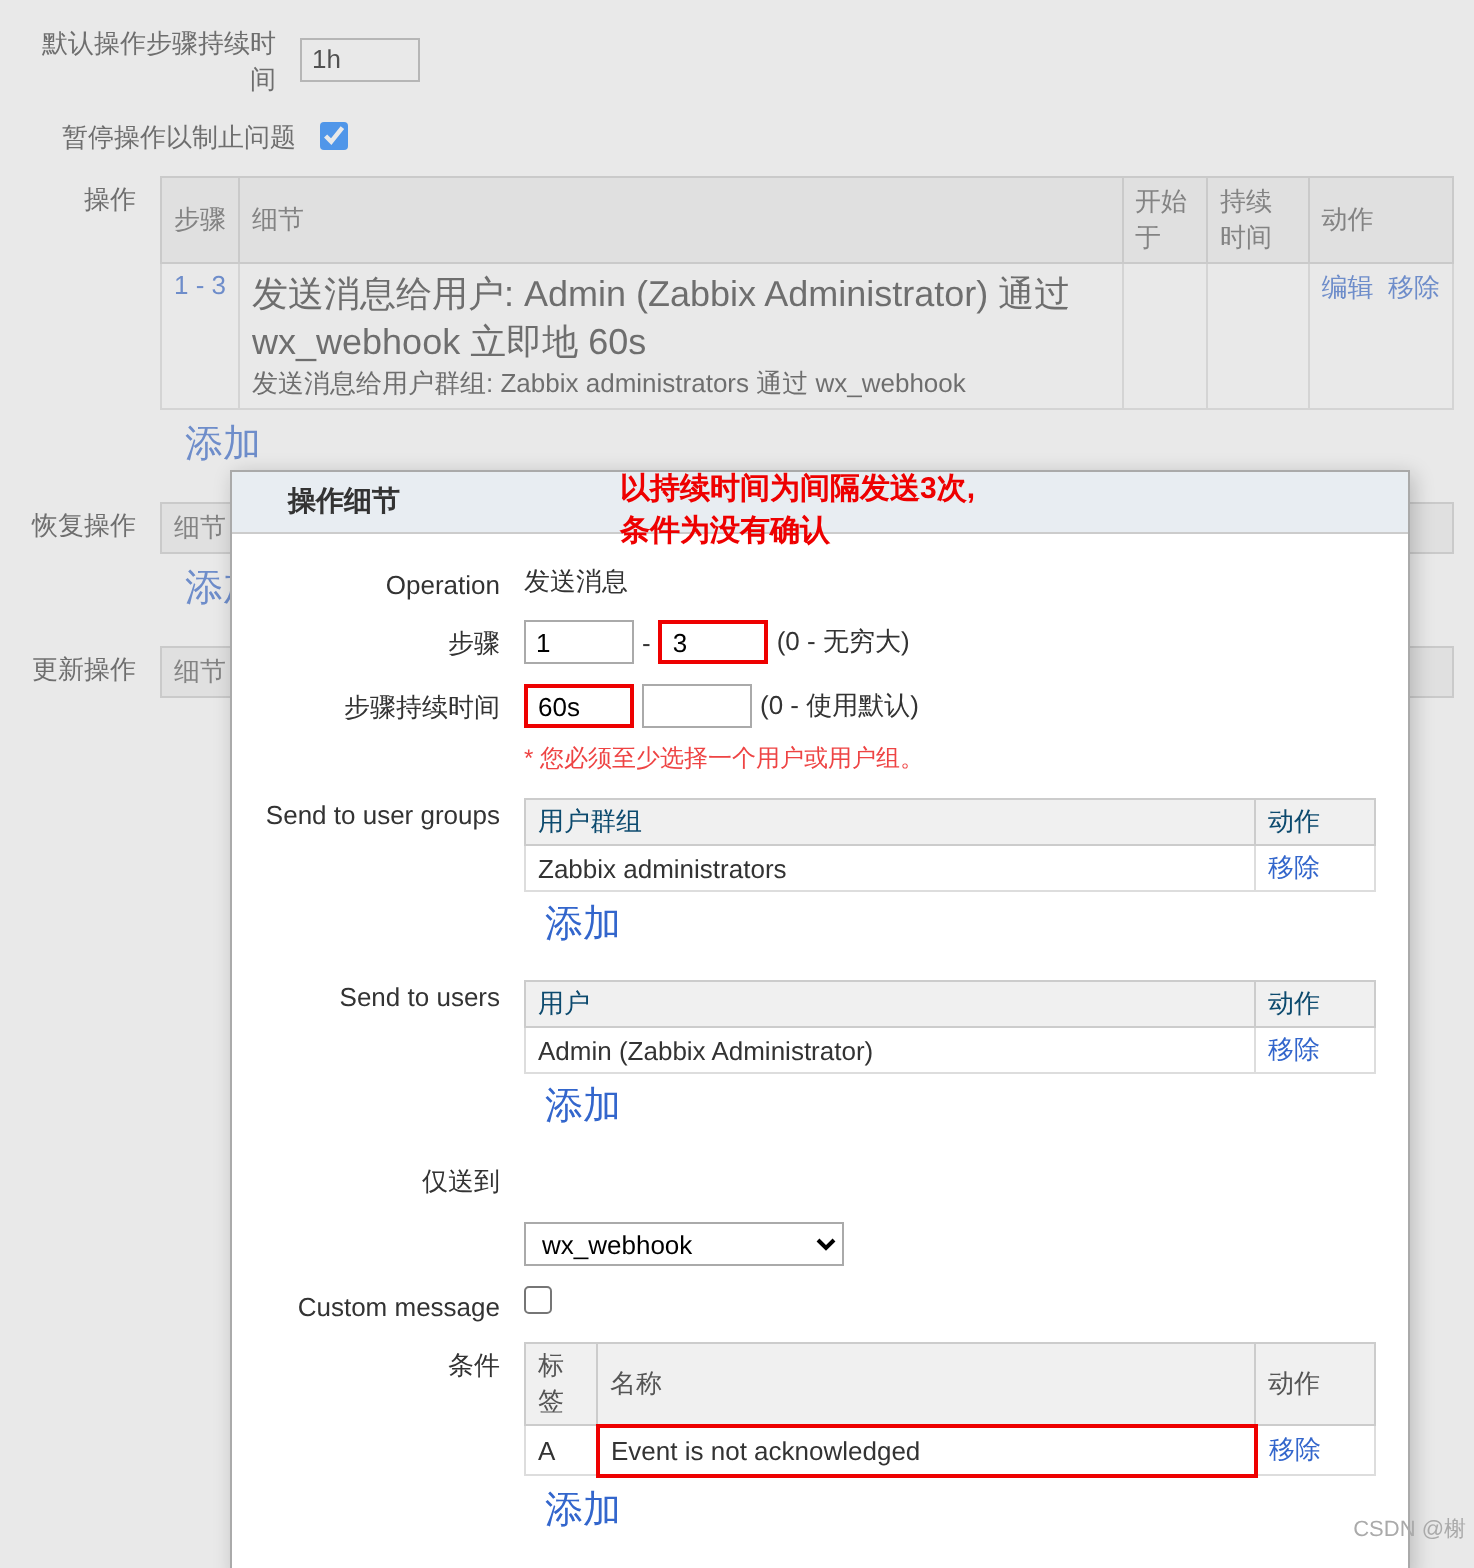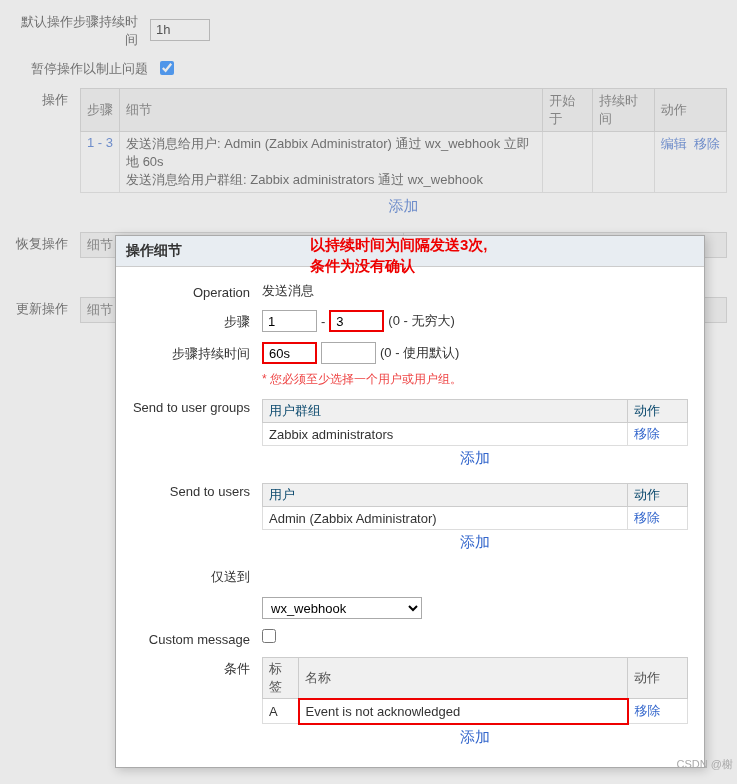--- a/index.html
+++ b/index.html
@@ -80,24 +80,23 @@
     .link-blue {
       color: #36c;
       text-decoration: none;
       cursor: pointer;
       font-size: 13px;
     }
     .link-add {
       color: #36c;
       text-decoration: none;
       cursor: pointer;
-      font-size: 15px;
+      font-size: 19px;
       display: block;
       padding: 2px 6px;
-      text-align: center;
     }
 
     
     .modal-overlay {
       position: absolute;
       top: 0; left: 0;
       width: 100%; height: 100%;
       background: rgba(200,200,200,0.4);
       z-index: 5;
     }
@@ -109,21 +108,21 @@
       left: 115px;
       width: 590px;
       background: #fff;
       border: 1px solid #aaa;
       box-shadow: 2px 2px 10px rgba(0,0,0,0.2);
       z-index: 10;
       font-size: 13px;
     }
     .dialog-header {
       background: #e8edf2;
-      padding: 6px 10px;
+      padding: 6px 28px;
       font-weight: bold;
       font-size: 14px;
       color: #333;
       border-bottom: 1px solid #ccc;
     }
     .dialog-body {
       padding: 10px 16px 12px 16px;
     }
     .dialog-form-row {
       display: flex;
@@ -289,21 +288,21 @@
               <th>细节</th>
               <th>开始于</th>
               <th>持续时间</th>
               <th>动作</th>
             </tr>
           </thead>
           <tbody>
             <tr>
               <td style="white-space:nowrap; color:#36c;">1 - 3</td>
               <td>
-                <div style="font-size:13px;">发送消息给用户: Admin (Zabbix Administrator) 通过 wx_webhook 立即地 60s</div>
+                <div style="font-size:18px;">发送消息给用户: Admin (Zabbix Administrator) 通过 wx_webhook 立即地 60s</div>
                 <div style="font-size:13px;">发送消息给用户群组: Zabbix administrators 通过 wx_webhook</div>
               </td>
               <td></td>
               <td></td>
               <td style="white-space:nowrap;">
                 <a class="link-blue">编辑</a>&nbsp;
                 <a class="link-blue">移除</a>
               </td>
             </tr>
             <tr>

